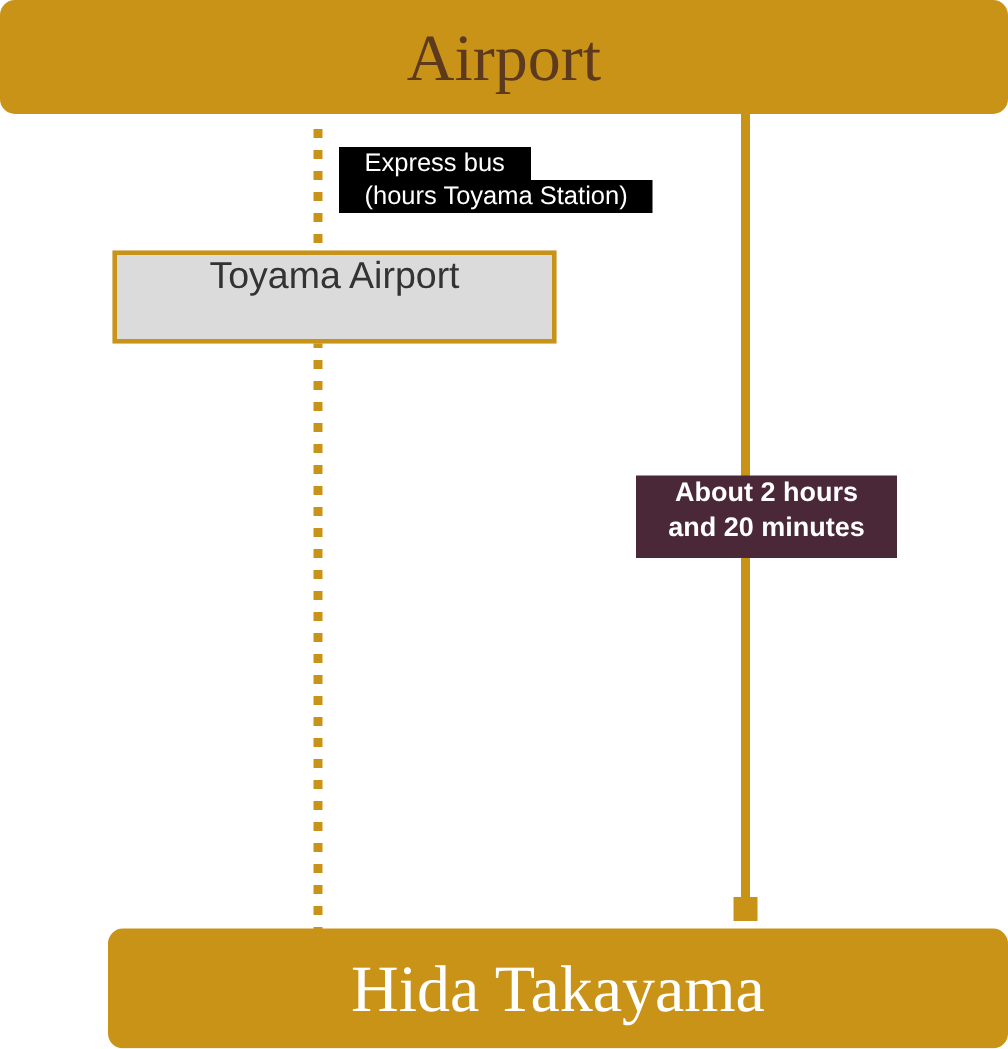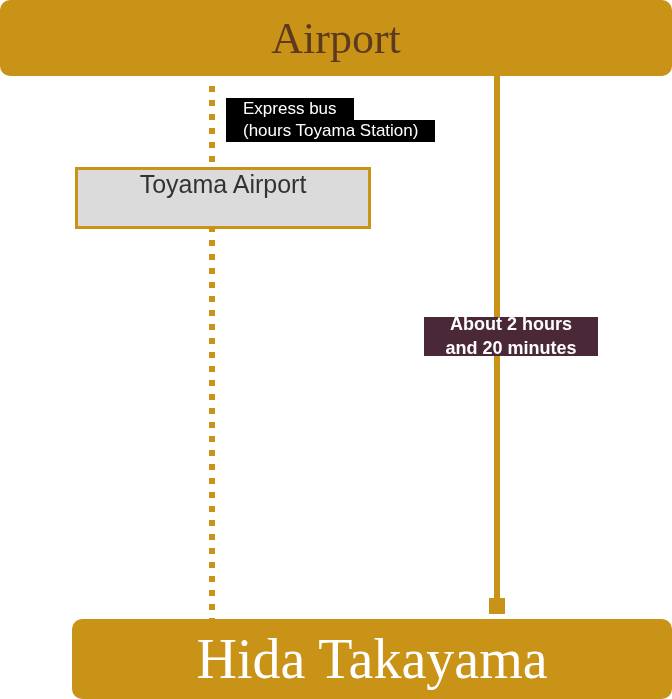--- a/index.html
+++ b/index.html
@@ -92,47 +92,46 @@
     position: absolute;
     left: 489px; top: 598px;
     width: 16px; height: 16px;
     background: #C99318;
   }
 
   
   .duration-label {
     position: absolute;
     left: 424px; top: 317px;
-    width: 174px; height: 39px;
+    width: 174px; height: 55px;
     background: #4B2838;
     color: #ffffff;
     display: flex;
     flex-direction: column;
     align-items: center;
-    justify-content: center;
     font-size: 18px;
     font-weight: bold;
     line-height: 1.3;
     text-align: center;
   }
 
   
   .destination-box {
     position: absolute;
     left: 72px; top: 619px;
     width: 600px; height: 80px;
     background: #C99318;
     border-radius: 10px;
     display: flex;
     align-items: center;
     justify-content: center;
   }
   .destination-box .title {
     font-family: "Liberation Serif", serif;
-    font-size: 56px;
+    font-size: 44px;
     color: #ffffff;
   }
 </style>
 </head>
 <body>
 
 <div id="stage">
 
   <div class="dotted-line"></div>
 

